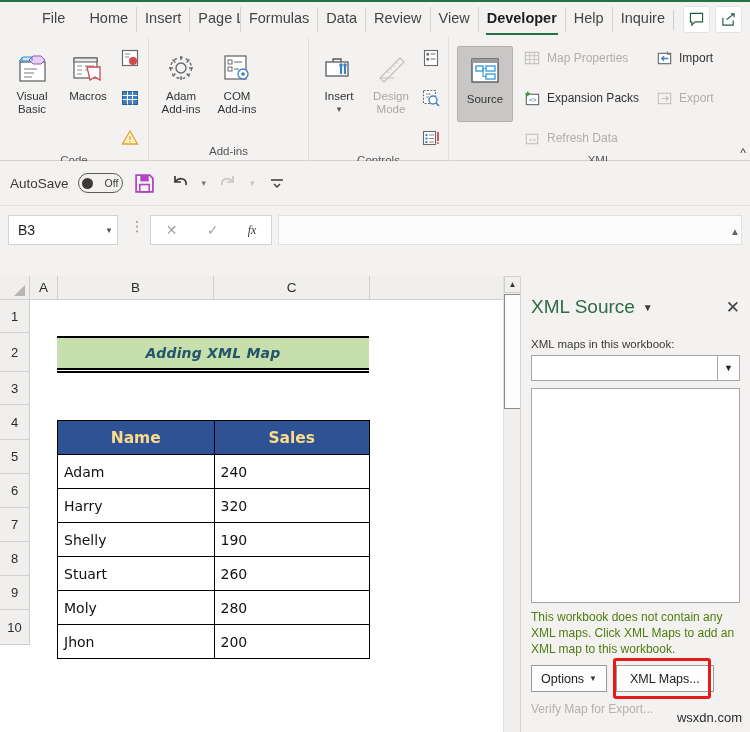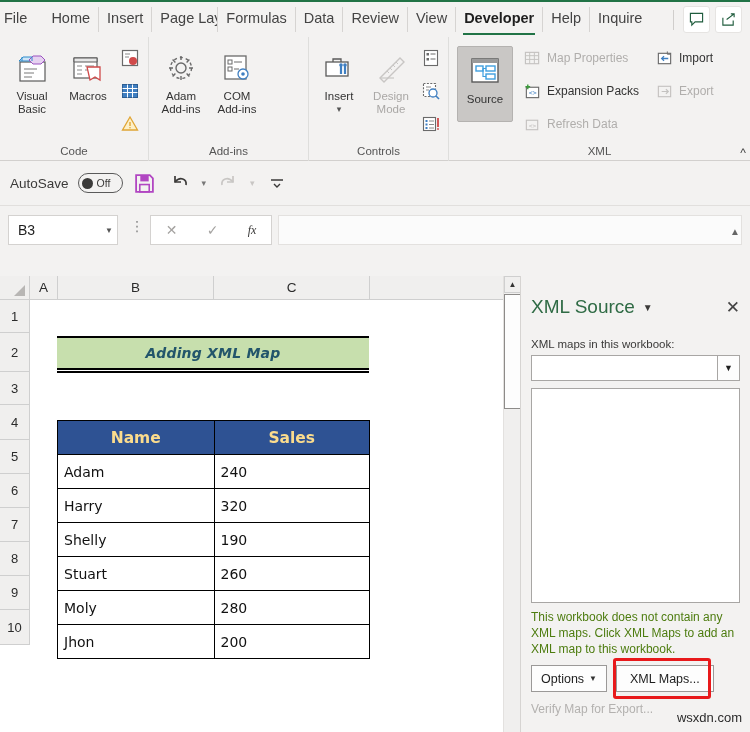--- a/index.html
+++ b/index.html
@@ -18,21 +18,21 @@
     border-top: 2px solid #217346;
     display: flex; align-items: center;
   }
   .tab {
     font-size: 14.5px; color: #444444;
     padding: 3px 8px 6px 8px; margin: 0;
     white-space: nowrap; position: relative;
     border-left: 1px solid #d6d4d2;
   }
   .tab:first-child { border-left: none; }
-  .tab.file { border-left: none; padding-left: 4px; padding-right: 16px; }
+  .tab.file { border-left: none; padding-left: 12px; padding-right: 16px; margin-left: 30px; }
   .tab.home { border-left: none; }
   .tab.pagelayout { max-width: 66px; overflow: hidden; }
   .tab.active { color: #1e1e1e; font-weight: bold; }
   .tab.active::after {
     content: ""; position: absolute; left: 7px; right: 7px; bottom: -3px;
     height: 2.5px; background: #217346;
   }
   .tabbar-right { margin-left: auto; display: flex; align-items: center; gap: 5px; padding-right: 8px; }
   .tb-sep { width:1px; height:20px; background:#d0cecc; margin-right:4px;}
   .ico-btn {
@@ -54,36 +54,36 @@
     text-align: center; font-size: 11.5px; color: #555555;
     height: 20px; line-height: 20px; width: 100%;
   }
   .bigbtn {
     width: 56px; display: flex; flex-direction: column; align-items: center;
     padding: 4px 2px 0 2px; font-size: 11.5px; color: #333; line-height: 13px; text-align: right;
   }
   .bigbtn.disabled { color: #aaa8a6; }
   .bigbtn.pressed { background: #c9c7c5; border: 1px solid #b4b2b0; border-radius: 2px; }
   .bigbtn .glyph { height: 42px; display: flex; align-items: center; justify-content: center; }
-  .smallcol { display: flex; flex-direction: column; padding-top: 2px; gap: 9px; }
+  .smallcol { display: flex; flex-direction: column; padding-top: 2px; gap: 16px; }
   .smallbtn { display: flex; align-items: center; gap: 4px; font-size: 12px; color: #333; height: 24px; padding: 0 3px; }
   .smallbtn.disabled { color: #b0aeac; }
   .iconslot { width: 21px; height: 21px; display: flex; align-items: center; justify-content: center; }
   .collapse-arrow { position: absolute; right: 4px; bottom: 1px; font-size: 12px; color: #444; }
 
   
   .qat {
     position: absolute; top: 161px; left: 0; width: 750px; height: 45px;
     background: #f3f2f1; display: flex; align-items: center; padding-left: 10px; gap: 9px;
     border-bottom: 1px solid #e1dfdd;
   }
   .qat-label { font-size: 13.5px; color: #3b3a39; }
   .toggle {
     width: 45px; height: 20px; border: 1.4px solid #5a5a5a; border-radius: 10px;
-    display: flex; align-items: center; padding: 0 3px; gap: 4px; background: #f3f2f1;
+    display: flex; align-items: center; padding: 0 3px; gap: 12px; background: #f3f2f1;
   }
   .toggle .knob { width: 11px; height: 11px; border-radius: 50%; background: #3b3a39; }
   .toggle .offtxt { font-size: 10.5px; color: #3b3a39; }
   .qat-icon { width: 26px; height: 26px; display: flex; align-items: center; justify-content: center; }
   .qat-caret { font-size: 9px; color: #777; }
 
   
   .fbar { position: absolute; top: 206px; left: 0; width: 750px; height: 70px; background: #f3f2f1; }
   .namebox {
     position: absolute; left: 8px; top: 9px; width: 110px; height: 30px;

